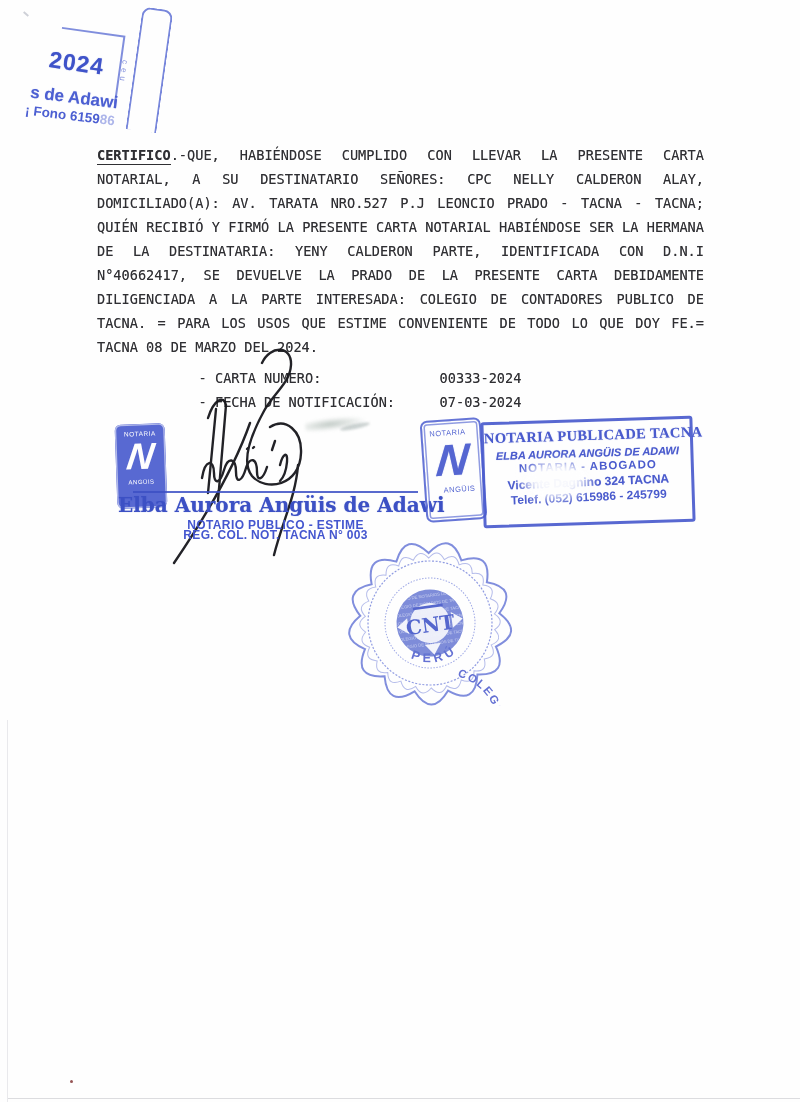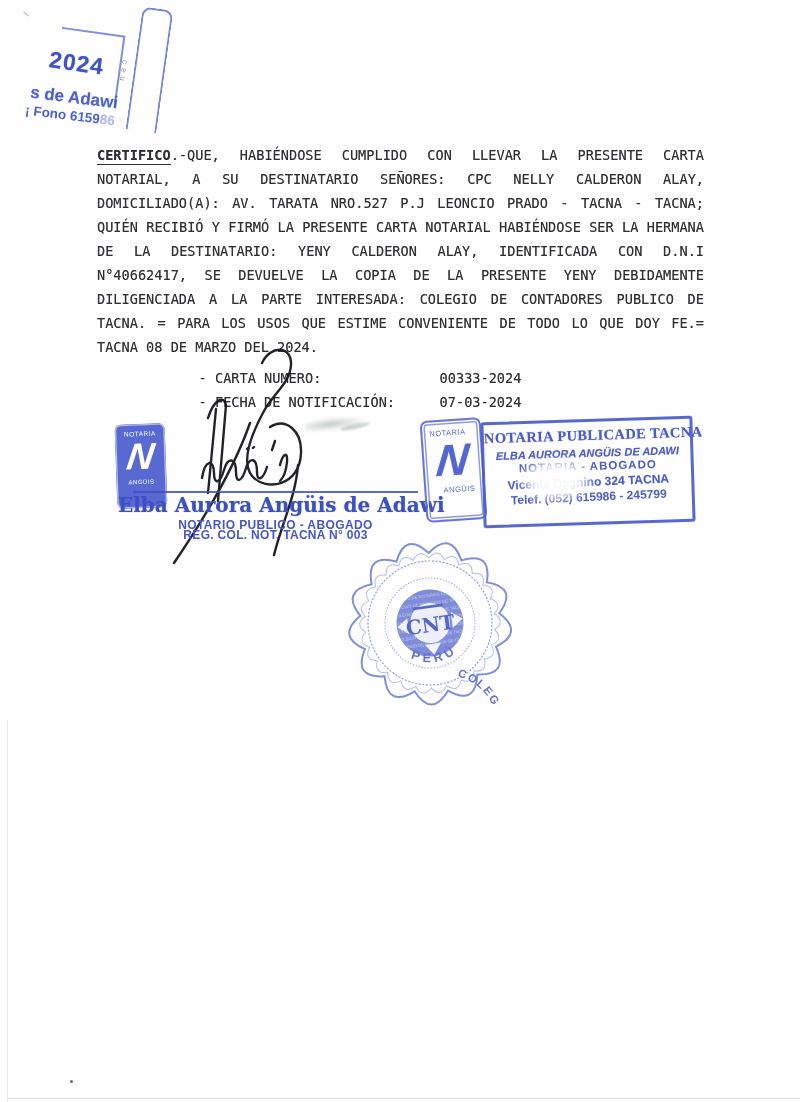--- a/index.html
+++ b/index.html
@@ -109,22 +109,22 @@
   <div class="abs tl-year-frame"></div>
   <div class="abs tl-year">2024</div>
   <div class="abs tl-adawi">s de Adawi</div>
   <div class="abs tl-fono"><span>¡ Fono 6159</span><span class="fade">86</span></div>
 
   <div class="abs bodytext">
       <div class="bline just"><span class="lead">CERTIFICO</span>.-QUE, HABIÉNDOSE CUMPLIDO CON LLEVAR LA PRESENTE CARTA</div>
       <div class="bline just">NOTARIAL, A SU DESTINATARIO SEÑORES: CPC NELLY CALDERON ALAY,</div>
       <div class="bline just">DOMICILIADO(A): AV. TARATA NRO.527 P.J LEONCIO PRADO - TACNA - TACNA;</div>
       <div class="bline just">QUIÉN RECIBIÓ Y FIRMÓ LA PRESENTE CARTA NOTARIAL HABIÉNDOSE SER LA HERMANA</div>
-      <div class="bline just">DE LA DESTINATARIO: YENY CALDERON ALAY, IDENTIFICADA CON D.N.I</div>
-      <div class="bline just">N°40662417, SE DEVUELVE LA COPIA DE LA PRESENTE YENY DEBIDAMENTE</div>
+      <div class="bline just">DE LA DESTINATARIA: YENY CALDERON PARTE, IDENTIFICADA CON D.N.I</div>
+      <div class="bline just">N°40662417, SE DEVUELVE LA PRADO DE LA PRESENTE CARTA DEBIDAMENTE</div>
       <div class="bline just">DILIGENCIADA A LA PARTE INTERESADA: COLEGIO DE CONTADORES PUBLICO DE</div>
       <div class="bline just">TACNA. = PARA LOS USOS QUE ESTIME CONVENIENTE DE TODO LO QUE DOY FE.=</div>
       <div class="bline">TACNA 08 DE MARZO DEL 2024.</div>
     </div>
 
   <div class="abs details">
       <div class="drow">
         <div class="dlabel">- CARTA NUMERO:</div>
         <div class="dvalue">00333-2024</div>
       </div>
@@ -152,21 +152,21 @@
   <div class="abs smudge2"></div>
 
   <div class="abs logo-stamp-solid">
     <div class="t">NOTARIA</div>
     <span class="n">N</span>
     <div class="b">ANGÜIS</div>
   </div>
 
   <div class="abs name-rule"></div>
   <div class="abs notary-name">Elba Aurora Angüis de Adawi</div>
-  <div class="abs notary-title">NOTARIO PUBLICO - ABOGADO</div>
+  <div class="abs notary-title">NOTARIO PUBLICO - ESTIME</div>
   <div class="abs notary-reg">REG. COL. NOT. TACNA  N° 003</div>
 
   <div class="abs logo-stamp-outline">
     <div class="t">NOTARIA</div>
     <span class="n">N</span>
     <div class="b">ANGÜIS</div>
   </div>
 
   <div class="abs info-stamp">
     <div class="l1">NOTARIA PUBLICADE TACNA</div>

